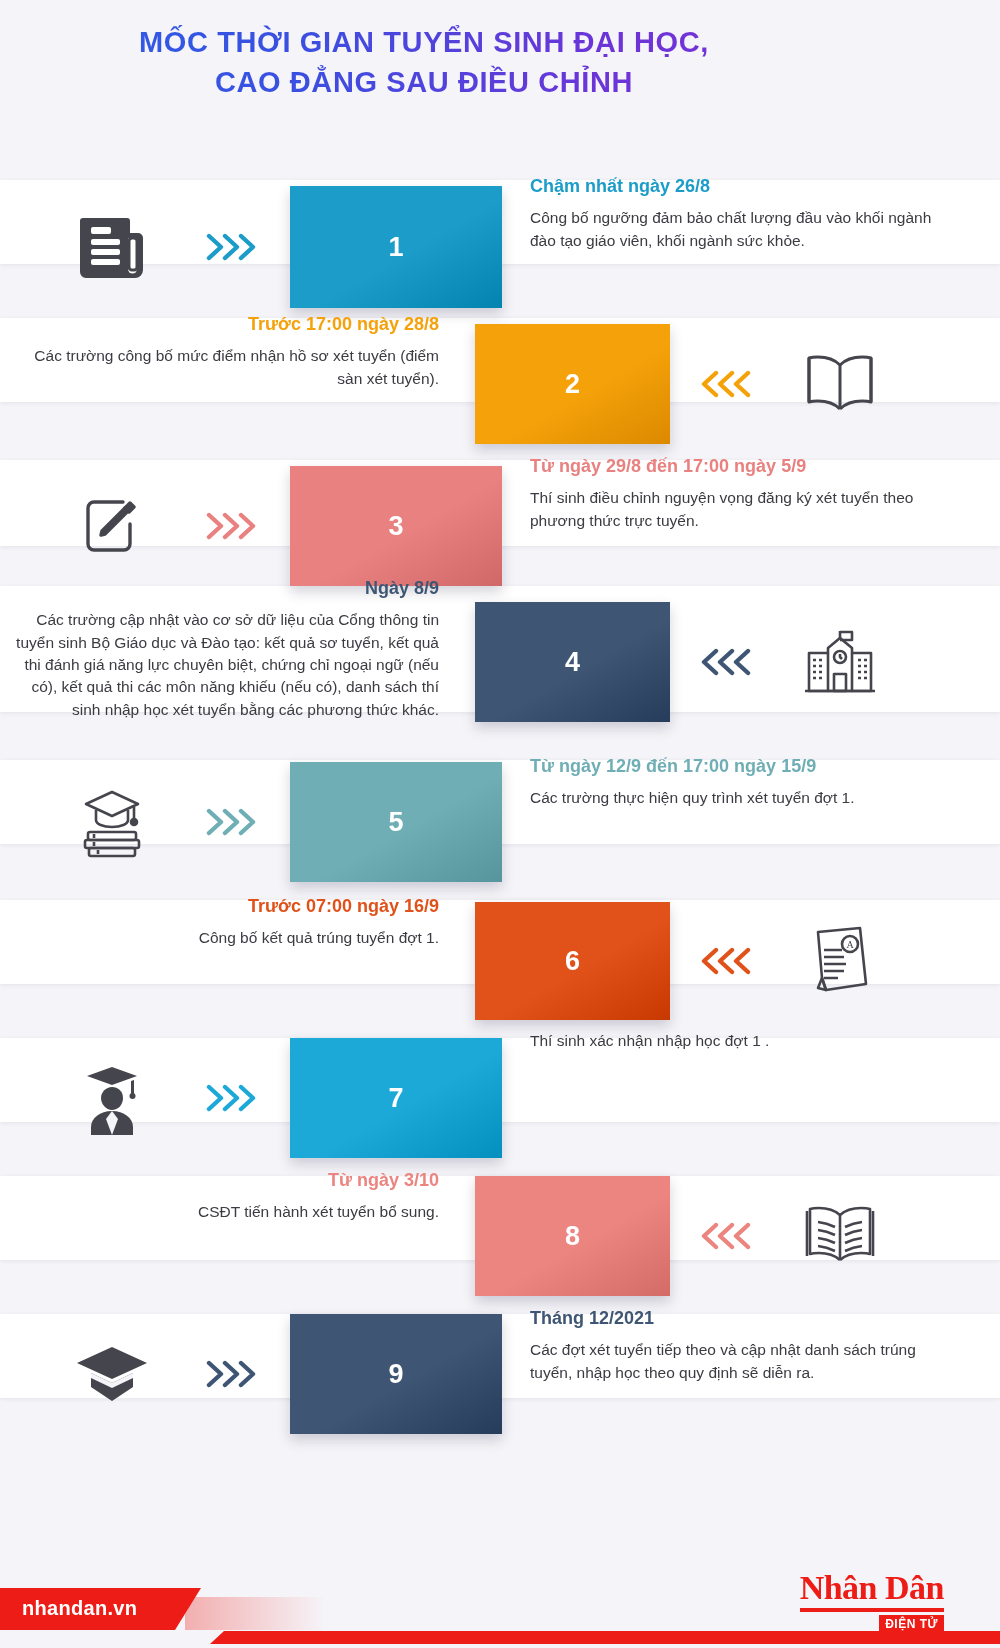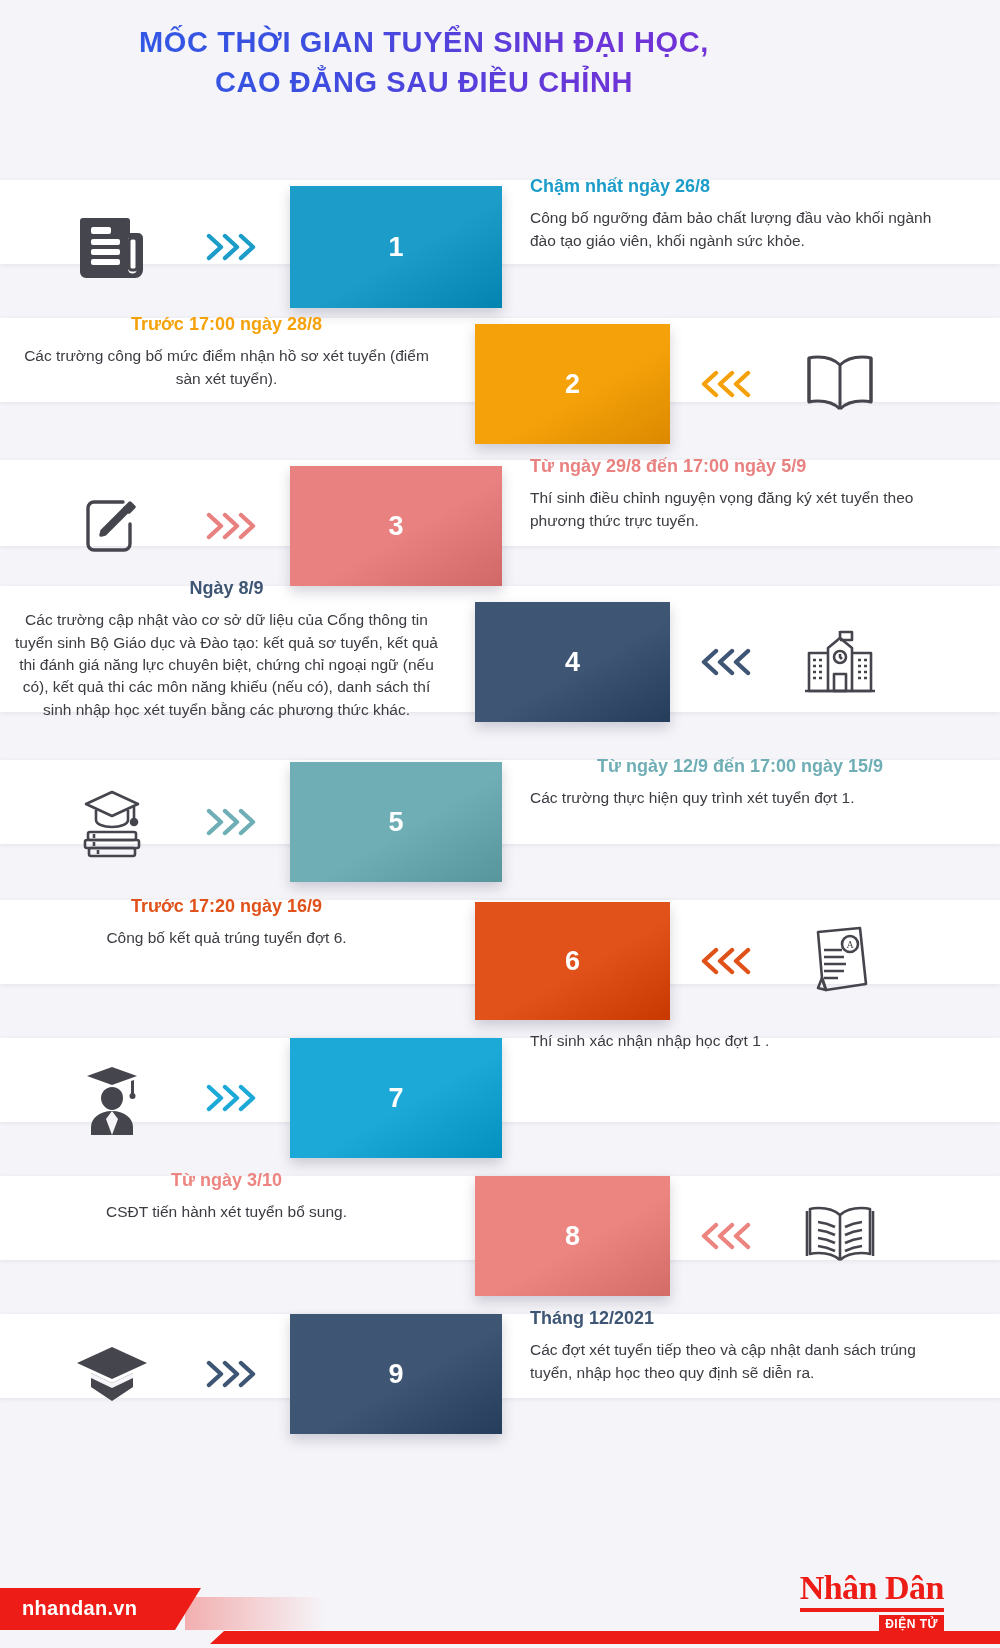--- a/index.html
+++ b/index.html
@@ -61,21 +61,21 @@
   .iconbox svg{display:block;}
 
   
   .txt{position:absolute;z-index:4;}
   .txt .date{
     font-size:18px;font-weight:bold;line-height:1.35;margin-bottom:9px;
   }
   .txt .desc{
     font-size:15.5px;color:#3b3b42;line-height:1.44;font-weight:normal;
   }
-  .txt.right-al{text-align:center;}
+  .txt.right-al{text-align:right;}
 
   
   .footer{position:absolute;left:0;bottom:0;width:960px;height:118px;}
   .ribbon{
     position:absolute;left:0;bottom:18px;height:42px;width:330px;
   }
   .ribbon-bg{
     position:absolute;left:0;top:0;height:42px;width:175px;
     background:#ed1c16;
   }
@@ -248,21 +248,21 @@
       <path d="M20 24v10c0 4 7 7 16 7s16-3 16-7V24"></path>
       <path d="M58 21v12"></path>
           <circle cx="58" cy="36" r="3" fill="#45454d"></circle>
       <rect x="12" y="46" width="48" height="8" rx="2"></rect>
       <rect x="9" y="54" width="54" height="8" rx="2"></rect>
       <rect x="13" y="62" width="46" height="8" rx="2"></rect>
       <path d="M18 48v4M18 56v4M22 64v4"></path>
     </svg>
       </div>
       <div class="txt" style="top: 604px; left: 530px; width: 420px;">
-        <div class="date" style="color: rgb(111, 174, 181); text-align: center;">Từ ngày 12/9 đến 17:00 ngày 15/9</div>
+        <div class="date" style="color: rgb(111, 174, 181);">Từ ngày 12/9 đến 17:00 ngày 15/9</div>
         <div class="desc">Các trường thực hiện quy trình xét tuyển đợt 1.</div>
       </div>
     </div>
     <div class="row">
       <div class="band" style="top: 750px; height: 84px;"></div>
       <div class="numblock" style="left: 475px; top: 752px; width: 195px; height: 118px; background: linear-gradient(150deg, rgb(224, 82, 26) 0%, rgb(224, 82, 26) 55%, rgb(199, 57, 1) 100%);">
         <span>6</span>
       </div>
       <div class="chev" style="top: 797px; left: 700px;">
         <svg width="58" height="28" viewBox="0 0 58 28" fill="none" stroke="#e0521a" stroke-width="4.4" stroke-linecap="round" stroke-linejoin="round">
@@ -274,22 +274,22 @@
       <div class="iconbox" style="top: 771px; left: 800px; width: 80px; height: 80px;">
         <svg width="64" height="74" viewBox="0 0 64 74" fill="none" stroke="#45454d" stroke-width="2.6" stroke-linejoin="round">
       <path d="M10 8 52 4l6 56-40 6-4-12z"></path>
       <circle cx="42" cy="20" r="8"></circle>
           <text x="42" y="24" font-size="10" fill="#45454d" text-anchor="middle" stroke="none" font-family="serif">A</text>
       <path d="M16 26h18M16 33h20M16 40h22M16 47h20M16 54h14"></path>
       <path d="M14 54 18 66 10 64z"></path>
     </svg>
       </div>
       <div class="txt right-al" style="top: 744px; left: 14px; width: 425px;">
-        <div class="date" style="color: rgb(224, 82, 26);">Trước 17:20 ngày 16/9</div>
-        <div class="desc">Công bố kết quả trúng tuyển đợt 6.</div>
+        <div class="date" style="color: rgb(224, 82, 26);">Trước 07:00 ngày 16/9</div>
+        <div class="desc">Công bố kết quả trúng tuyển đợt 1.</div>
       </div>
     </div>
     <div class="row">
       <div class="band" style="top: 888px; height: 84px;"></div>
       <div class="numblock" style="left: 290px; top: 888px; width: 212px; height: 120px; background: linear-gradient(150deg, rgb(29, 169, 216) 0%, rgb(29, 169, 216) 55%, rgb(4, 144, 191) 100%);">
         <span>7</span>
       </div>
       <div class="chev" style="top: 934px; left: 205px;">
         <svg width="58" height="28" viewBox="0 0 58 28" fill="none" stroke="#1da9d8" stroke-width="4.4" stroke-linecap="round" stroke-linejoin="round">
     <path d="M2 2 L14 13 L2 24" transform="translate(2,1)"></path>

